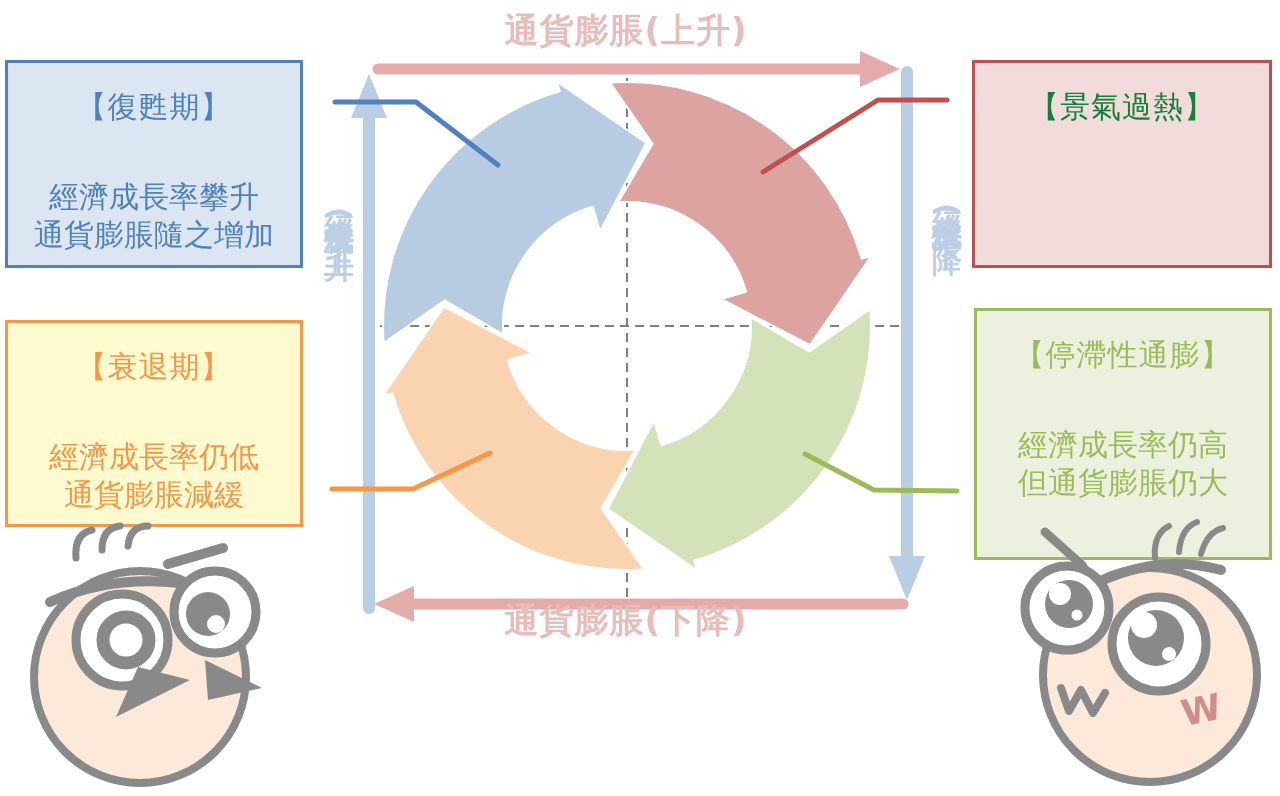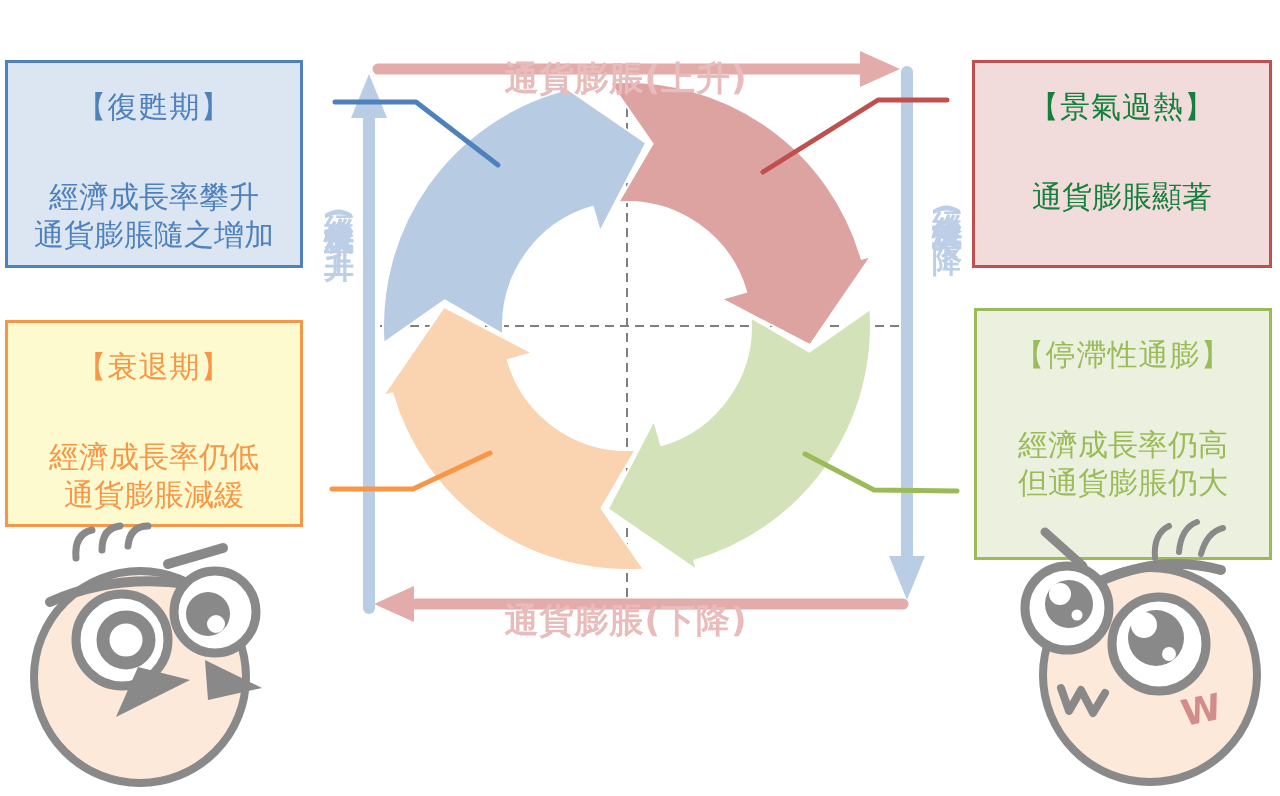--- a/index.html
+++ b/index.html
@@ -19,21 +19,21 @@
   .qbox-recovery     { left:5px;   top:60px;  width:298px; height:208px; border-color:#4F81BD; background:#DCE6F2; color:#4F81BD; }
   .qbox-overheating  { left:972px; top:60px;  width:300px; height:208px; border-color:#C0504D; background:#F2DCDB; color:#15803d; }
   .qbox-recession    { left:5px;   top:320px; width:298px; height:207px; border-color:#F79646; background:#FEFACF; color:#F79646; }
   .qbox-stagflation  { left:974px; top:308px; width:298px; height:252px; border-color:#9BBB59; background:#EBF1DE; color:#9BBB59; }
 
   
   .h-axis-label {
     position:absolute; left:330px; width:592px; text-align:center;
     font-size:34px; font-weight:bold; color:#E8BCBA; letter-spacing:1px;
   }
-  .h-axis-top    { top:8px;margin-top:48px; }
+  .h-axis-top    { top:8px; }
   .h-axis-bottom { top:598px; }
   .v-axis-label {
     position:absolute; writing-mode:vertical-rl; font-size:30px; font-weight:bold;
     color:#BDCFE7; letter-spacing:3px;
   }
   .v-axis-left  { left:318px; top:192px; }
   .v-axis-right { left:926px; top:188px; }
 </style>
 </head>
 <body>
@@ -81,21 +81,20 @@
     <div class="qtitle">【復甦期】</div>
     <div class="qbody">
       <div>經濟成長率攀升</div>
       <div>通貨膨脹隨之增加</div>
     </div>
   </div>
 
   <div class="qbox qbox-overheating">
     <div class="qtitle">【景氣過熱】</div>
     <div class="qbody">
-      <div>通貨膨脹顯著</div>
     </div>
   </div>
 
   <div class="qbox qbox-recession">
     <div class="qtitle">【衰退期】</div>
     <div class="qbody">
       <div>經濟成長率仍低</div>
       <div>通貨膨脹減緩</div>
     </div>
   </div>

